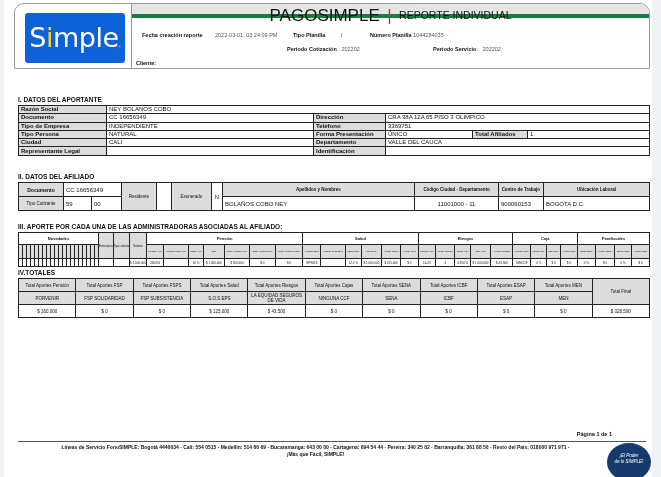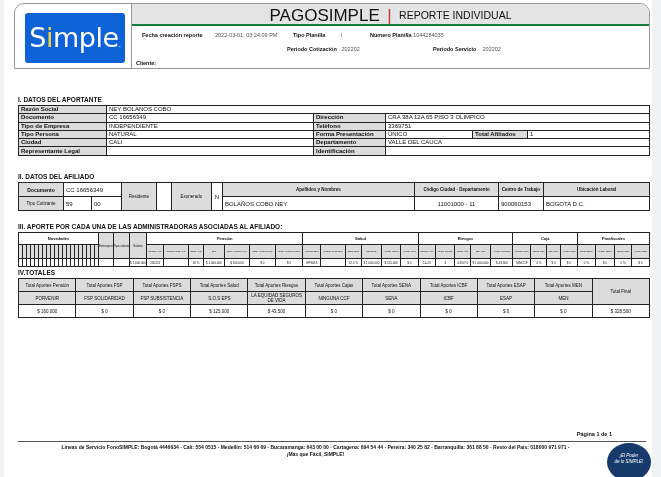--- a/index.html
+++ b/index.html
@@ -5,21 +5,21 @@
   * { box-sizing: border-box; margin: 0; padding: 0; }
   html, body { width: 661px; height: 477px; overflow: hidden; background: #f1f2f4; font-family: "Liberation Sans", sans-serif; color: #111; }
   .page { position: absolute; left: 4px; top: 0; width: 648px; height: 477px; background: #fff; }
 
   
   .hdr { position: absolute; left: 10px; top: 3px; width: 636px; height: 66px; border: 1px solid #999; border-radius: 10px 10px 0 0; background: #fff; overflow: hidden; }
   .logo-cell { position: absolute; left: 0; top: 0; width: 117px; height: 66px; border-right: 1px solid #999; }
   .logo { position: absolute; left: 10px; top: 9px; width: 100px; height: 50px; background: #0e62d8; border-radius: 3px; color: #fff; font-size: 27px; font-family: "DejaVu Sans", sans-serif; text-align: center; line-height: 50px; letter-spacing: -0.5px; }
   .logo .i { color: #f4d23c; }
   .logo .dot { font-size: 8px; }
-  .hdr-title { position: absolute; left: 117px; top: 0; right: 0; height: 22px; background: #e4e4e4; border-bottom: 2px solid #15803d; text-align: center; }
+  .hdr-title { position: absolute; left: 117px; top: 0; right: 0; height: 14px; background: #e4e4e4; border-bottom: 4px solid #15803d; text-align: center; }
   .hdr-title .t1 { font-size: 17px; position: relative; top: 2px; }
   .hdr-title .sep { font-size: 17px; color: #b33; margin: 0 3px; position: relative; top: 2px; }
   .hdr-title .t2 { font-size: 10.5px; position: relative; top: 0px; }
   .meta { position: absolute; font-size: 5.5px; white-space: nowrap; }
   .meta b { font-weight: bold; }
   .meta span { color: #555; }
 
   
   .status { position: absolute; left: 10px; top: 71px; width: 636px; height: 17px; background: #cfcfcf; border: 1px solid #999; border-radius: 0 0 10px 10px; text-align: center; font-weight: bold; font-size: 9px; line-height: 16px; }
 

